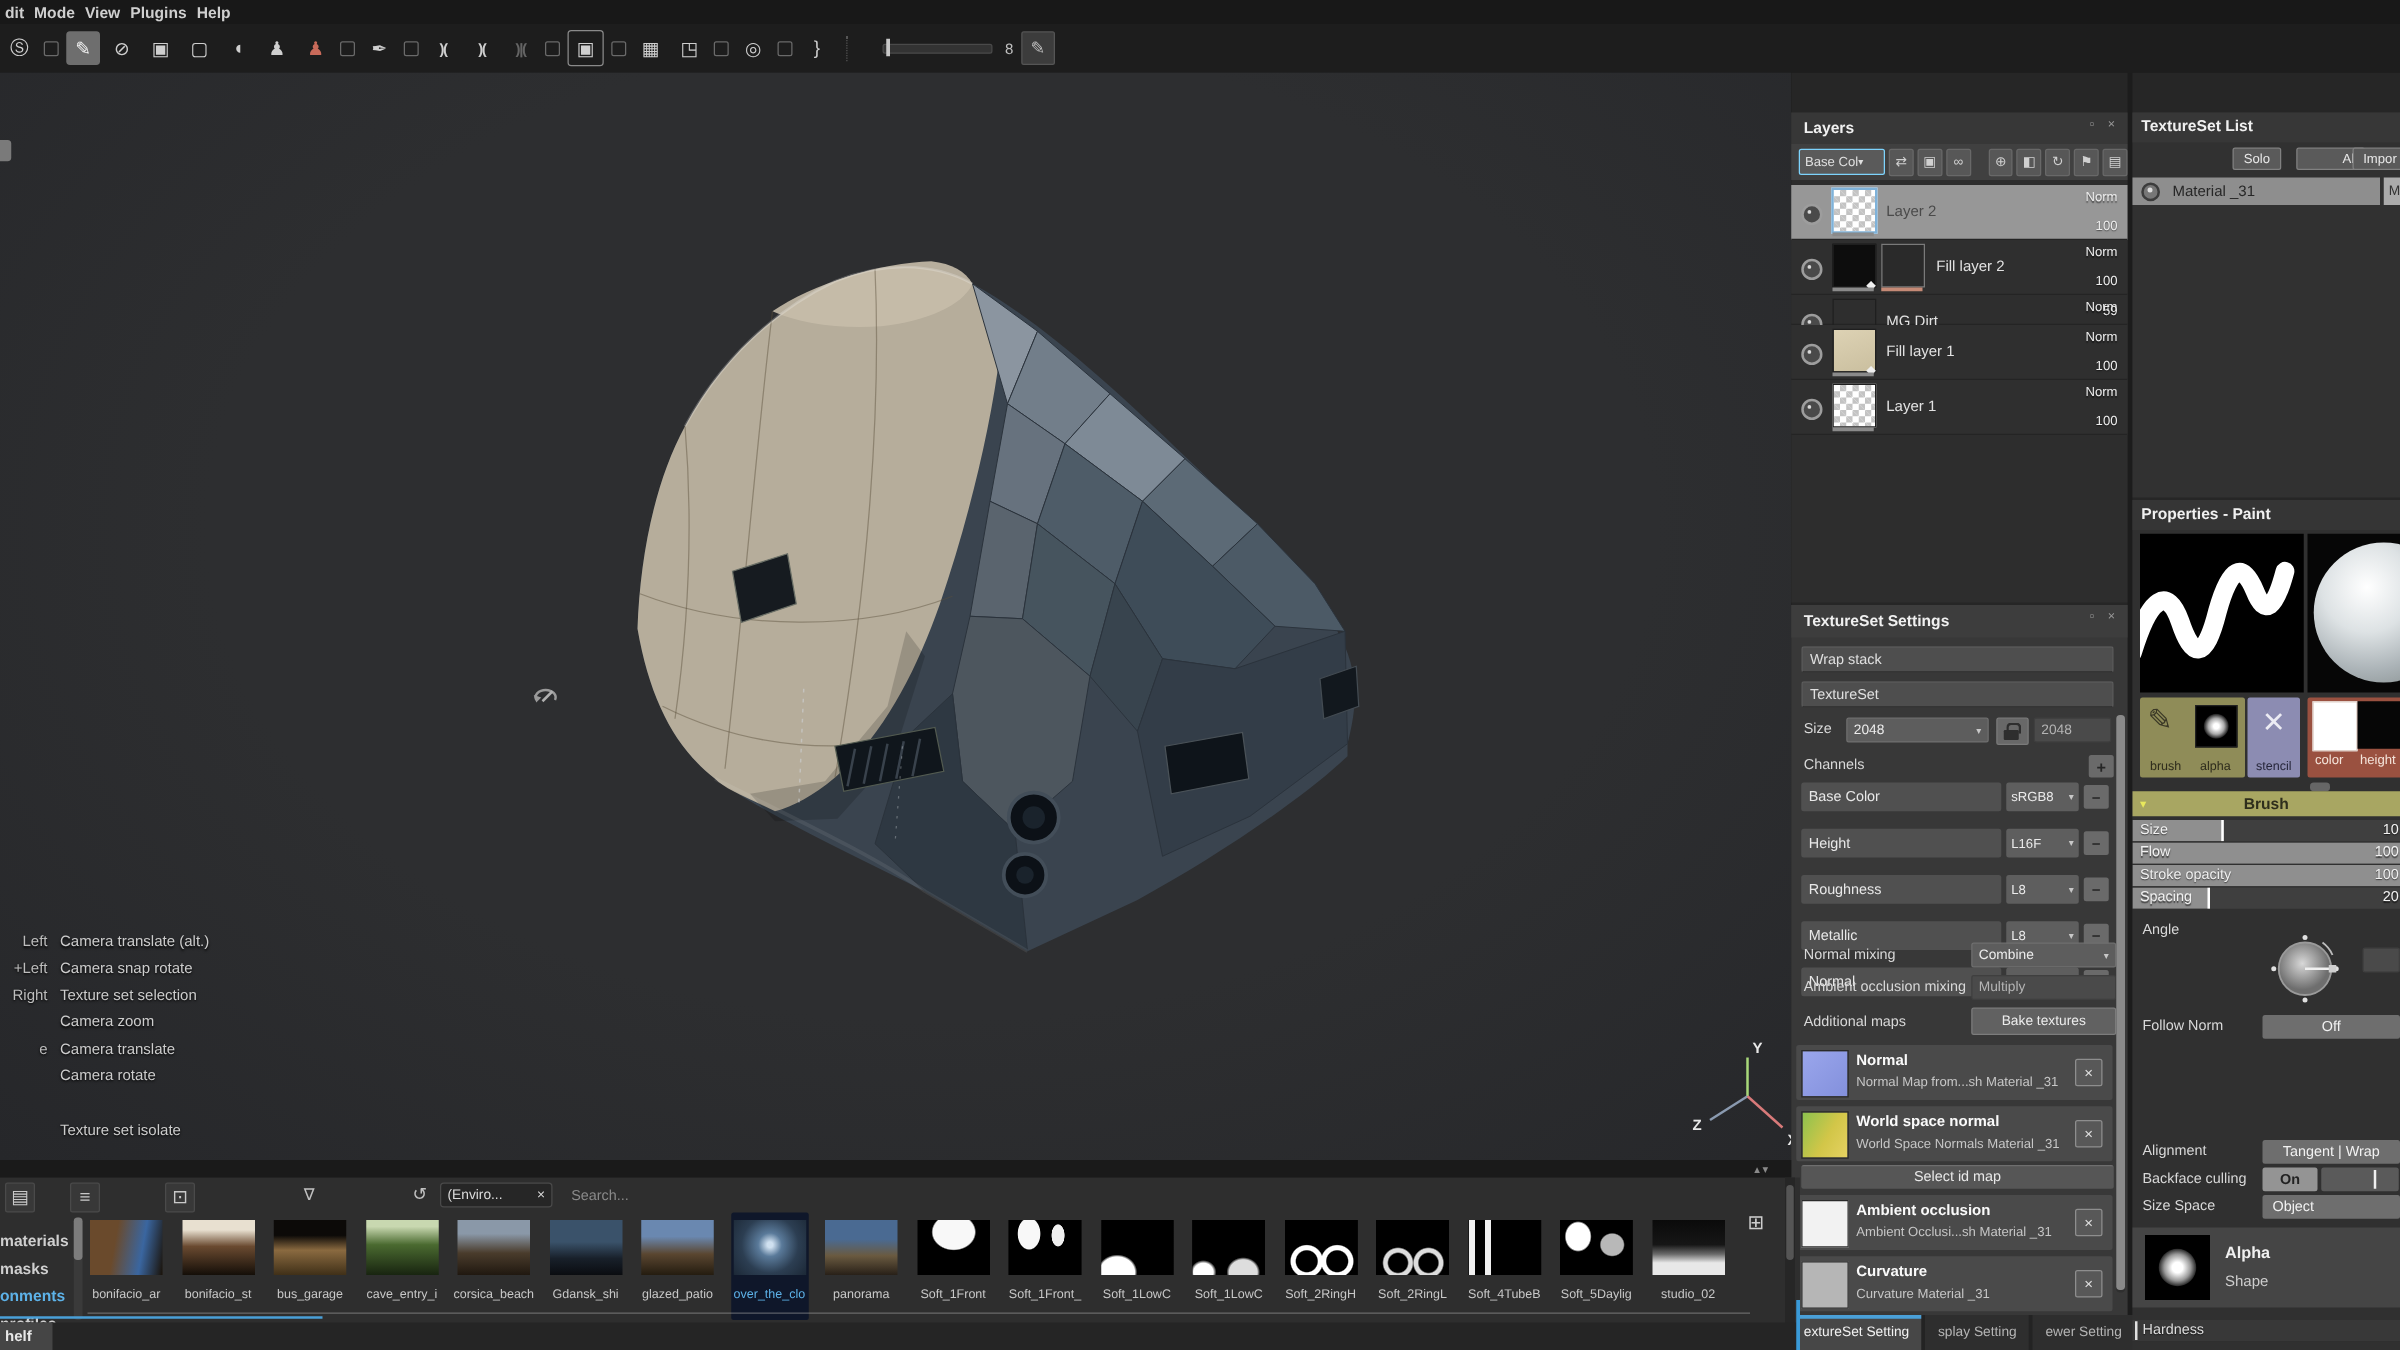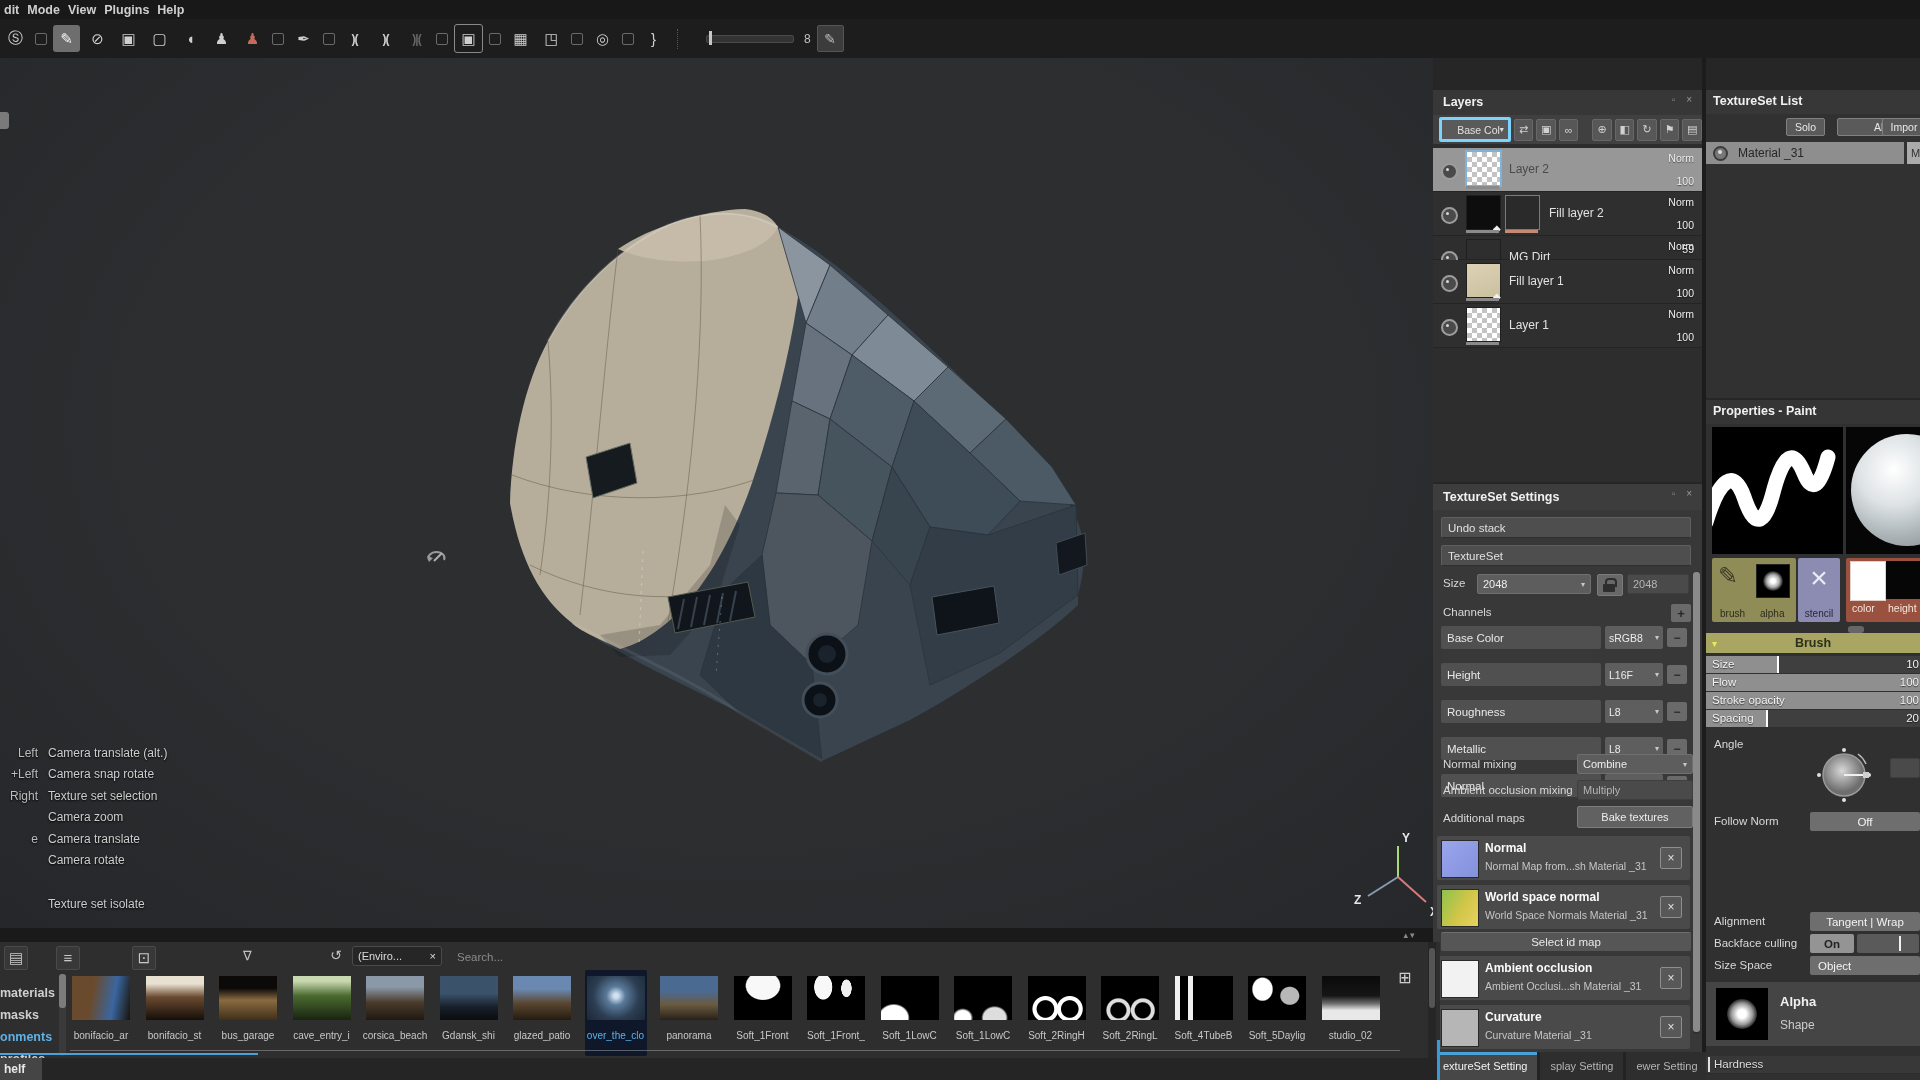--- a/index.html
+++ b/index.html
@@ -43,22 +43,22 @@
   #rightbg{left:1433px;top:58px;width:487px;height:1022px;background:#262626;}
   .vsplit{left:1702px;top:58px;width:4px;height:1022px;background:#1c1c1c;}
   .panel-header{font-weight:bold;font-size:12.5px;color:#f0f0f0;}
   .phicons{position:absolute;right:6px;top:4px;font-size:10px;color:#9a9a9a;letter-spacing:4px;}
 
   
   #layers-panel{left:1433px;top:90px;width:269px;height:392px;background:#2d2d2d;}
   #layers-head{left:0;top:0;width:269px;height:25px;background:#373737;position:absolute;}
   #layers-head .panel-header{position:absolute;left:10px;top:5px;}
   #layers-toolbar{position:absolute;left:0;top:25px;width:269px;height:29px;background:#404040;display:flex;align-items:center;}
-  #blend-filter{margin-left:6px;width:66px;height:19px;background:#5a5a5a;border:3px solid #7dd3fc;border-radius:2px;
-      font-size:10.5px;color:#e0e0e0;display:flex;align-items:center;padding:0 4px;justify-content:flex-end;}
+  #blend-filter{margin-left:6px;width:66px;height:19px;background:#5a5a5a;border:1px solid #7dd3fc;border-radius:2px;
+      font-size:10.5px;color:#e0e0e0;display:flex;align-items:center;padding:0 4px;justify-content:flex-start;}
   .lt-icon{width:20px;height:20px;margin-left:3px;background:#575757;border:1px solid #686868;border-radius:2px;
       display:flex;align-items:center;justify-content:center;font-size:11px;color:#d0d0d0;}
   .lt-icon:nth-child(5){margin-left:14px;}
   #layer-rows{position:absolute;left:0;top:58px;width:269px;}
   .lrow{position:relative;width:269px;height:43px;background:#2f2f2f;border-bottom:1px solid #242424;}
   .lrow.selected{background:#979797;}
   .lrow .eye{position:absolute;left:8px;top:15px;width:13px;height:13px;border-radius:50%;
       border:2px solid #9d9d9d;background:#4a4a4a;}
   .lrow .eye::after{content:"";position:absolute;left:3px;top:3px;width:3px;height:3px;border-radius:50%;background:#d8d8d8;}
   .lthumb{position:absolute;left:33px;top:3px;width:33px;height:33px;border:1px solid #1f1f1f;}
@@ -562,21 +562,21 @@
     </div>
   </div>
 </div>
 
 <div id="tss-panel" class="abs">
   <div id="tss-head">
     <span class="panel-header">TextureSet Settings</span>
     <span class="phicons">▫ ×</span>
   </div>
   <div class="wide-bar" style="top:33px;">
-      <span>Undo stack</span>
+      <span>Wrap stack</span>
     </div>
   <div class="wide-bar" style="top:61px;">
       <span>TextureSet</span>
     </div>
 
   <span class="tss-label" style="left:10px;top:93px;">Size</span>
   <div class="dropdown" style="left:44px;top:90px;width:114px;">
     <span>2048</span>
       <span class="caret">▾</span>
   </div>

